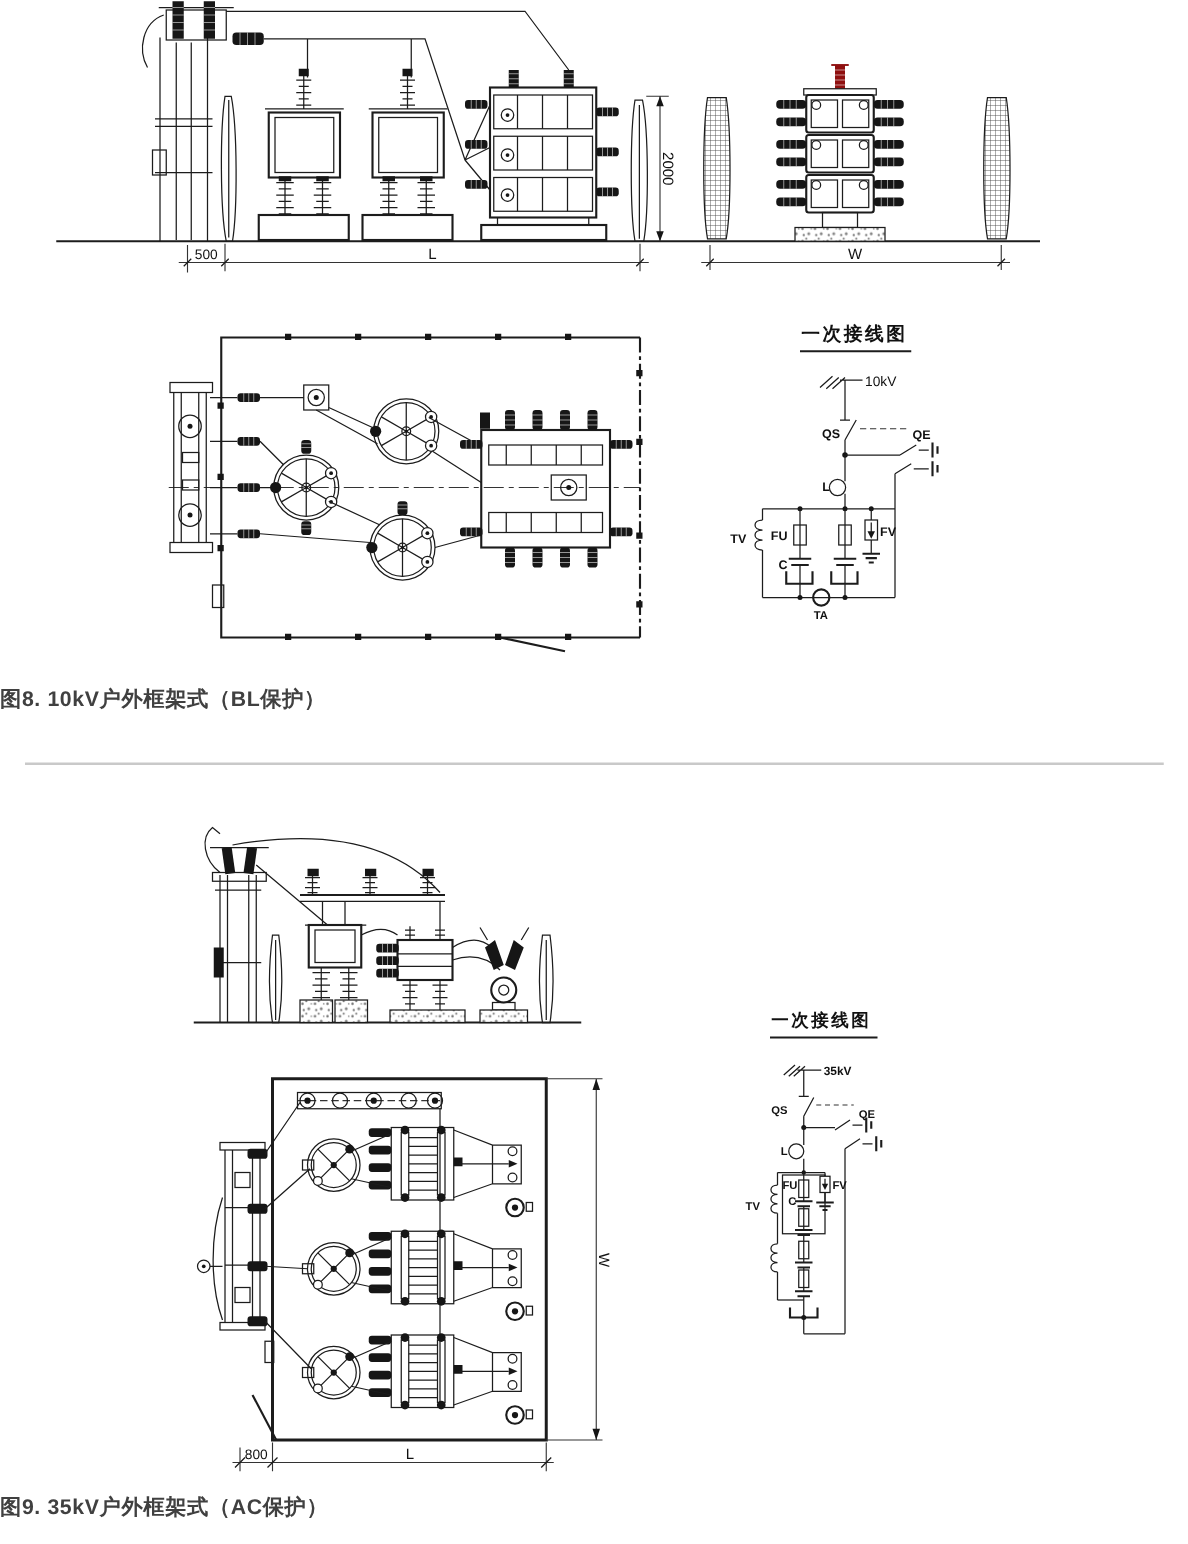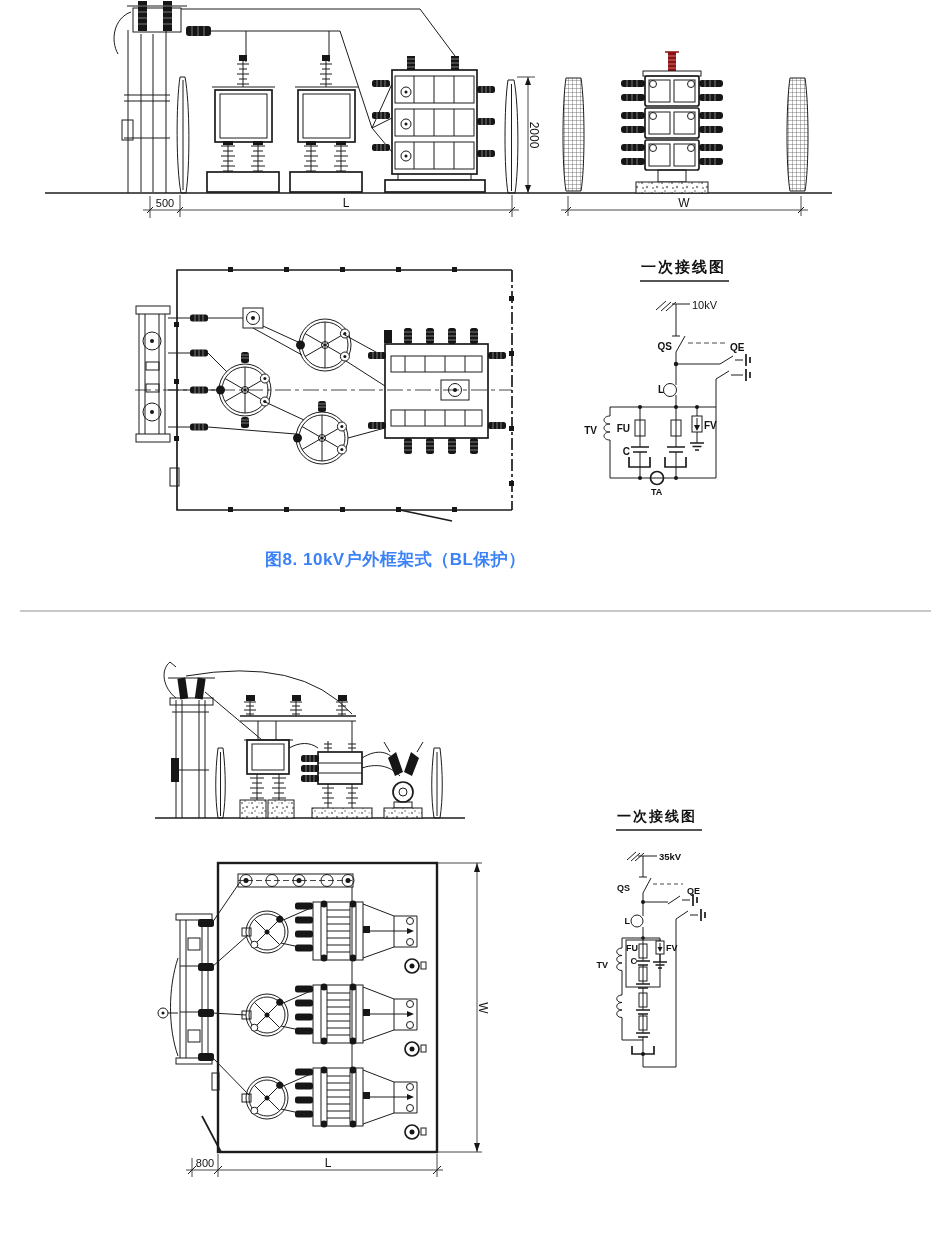--- a/index.html
+++ b/index.html
@@ -13,22 +13,22 @@
   .dim{stroke:#333;stroke-width:0.9;fill:none}
   .w{stroke:#fff;stroke-width:0.8;fill:none;opacity:.55}
   text{fill:#111}
   .title{font:700 15px "Liberation Sans","DejaVu Sans",sans-serif;letter-spacing:2px}
   .title2{font:700 14px "Liberation Sans","DejaVu Sans",sans-serif;letter-spacing:2px}
   .t12{font:400 12px "Liberation Sans","DejaVu Sans",sans-serif}
   .t11{font:400 11px "Liberation Sans","DejaVu Sans",sans-serif}
   .t10{font:700 10px "Liberation Sans","DejaVu Sans",sans-serif}
   .t9{font:700 9px "Liberation Sans","DejaVu Sans",sans-serif}
   .t9b{font:600 9.5px "Liberation Sans","DejaVu Sans",sans-serif}
-  .caption{position:absolute;left:0;width:791px;text-align:center;
-           font:700 17px "Liberation Sans","DejaVu Sans",sans-serif;color:#3b82f6;letter-spacing:.5px}
+  .caption{position:absolute;left:0;width:791px;
+           font:700 17px "Liberation Sans","DejaVu Sans",sans-serif;color:#404040;letter-spacing:.5px}
   .divider{position:absolute;left:20px;width:911px;height:2px;background:#c9c9c9}
 </style>
 </head>
 <body>
 
 <div id="page">
 
 <svg width="950" height="1235" viewBox="0 0 950 1235">
 <defs>
   <pattern id="gridp" width="4" height="4" patternUnits="userSpaceOnUse">
@@ -509,14 +509,15 @@
   <text class="t9" x="637" y="964" text-anchor="end">C</text>
   <path class="s" d="M622,1040H643"></path>
   <path class="s2" d="M632,1046v8h22v-8"></path>
   <circle fill="#161616" cx="643" cy="1054" r="2"></circle>
   <path class="s" d="M643,1067H676"></path>
 </g>
 </svg>
 
 <div class="caption" style="top:548px">图8. 10kV户外框架式（BL保护）</div>
 <div class="divider" style="top:610px"></div>
+<div class="caption" style="top:1194px">图9. 35kV户外框架式（AC保护）</div>
 
 </div>
 
 </body></html>

